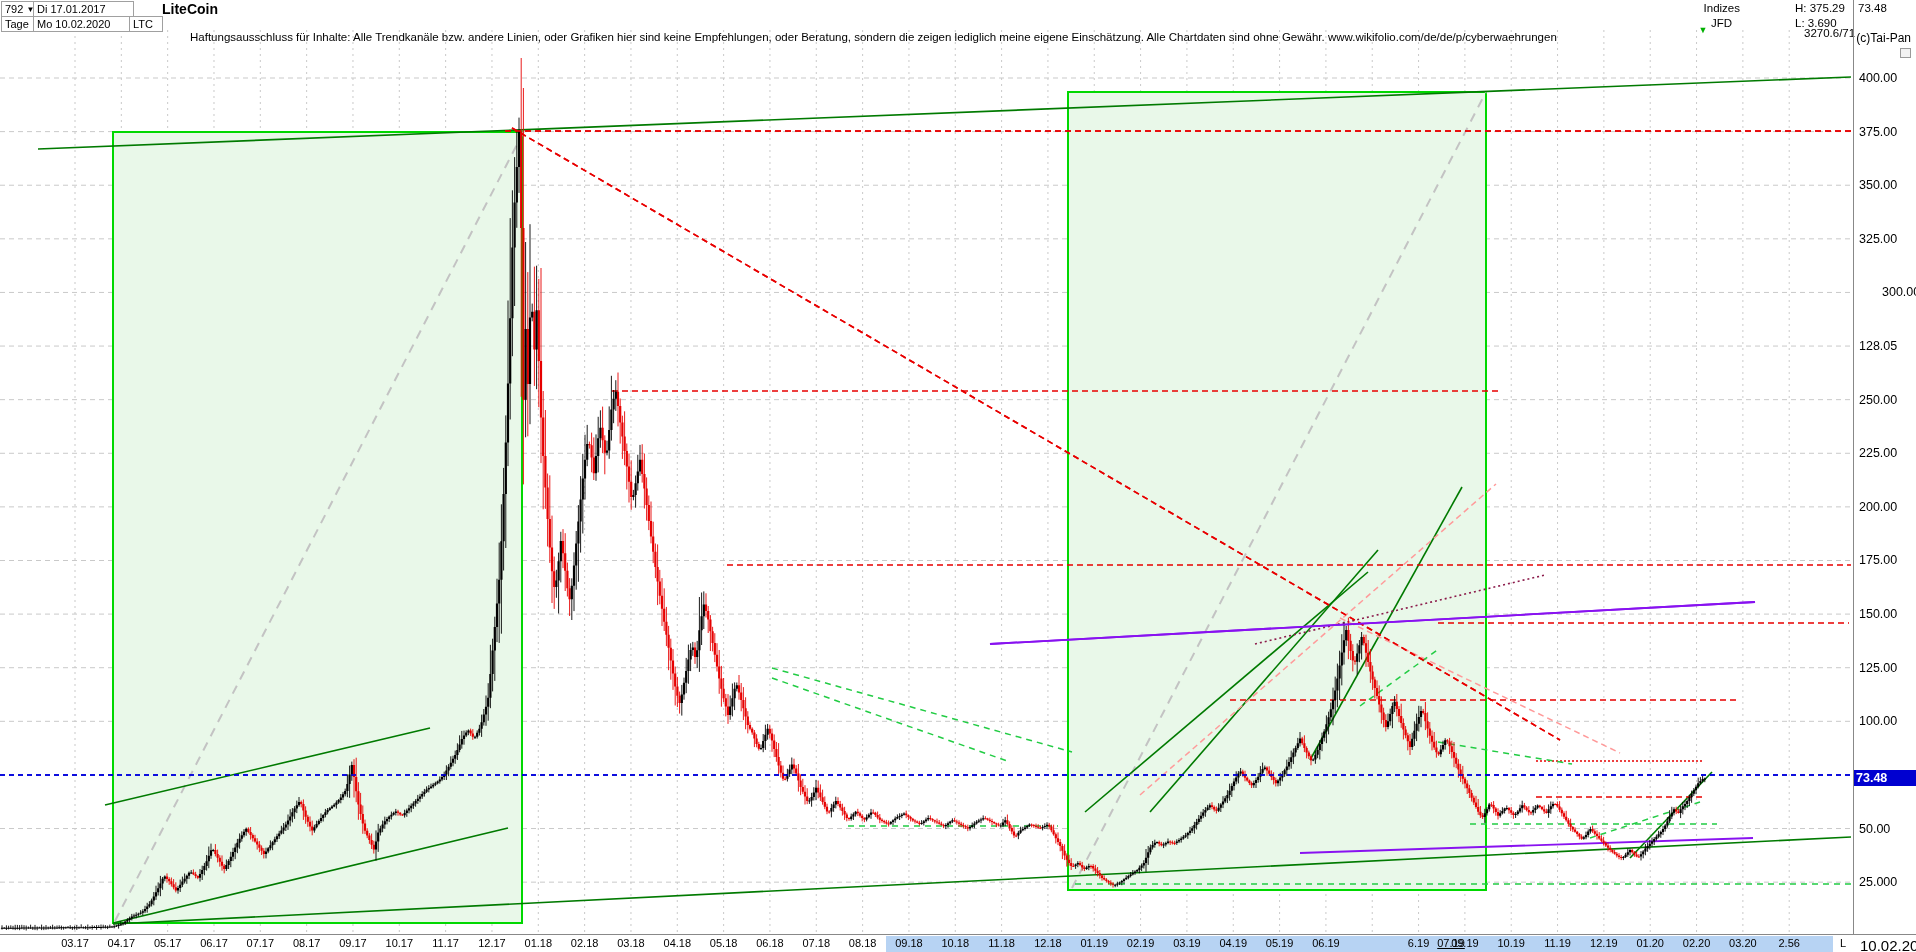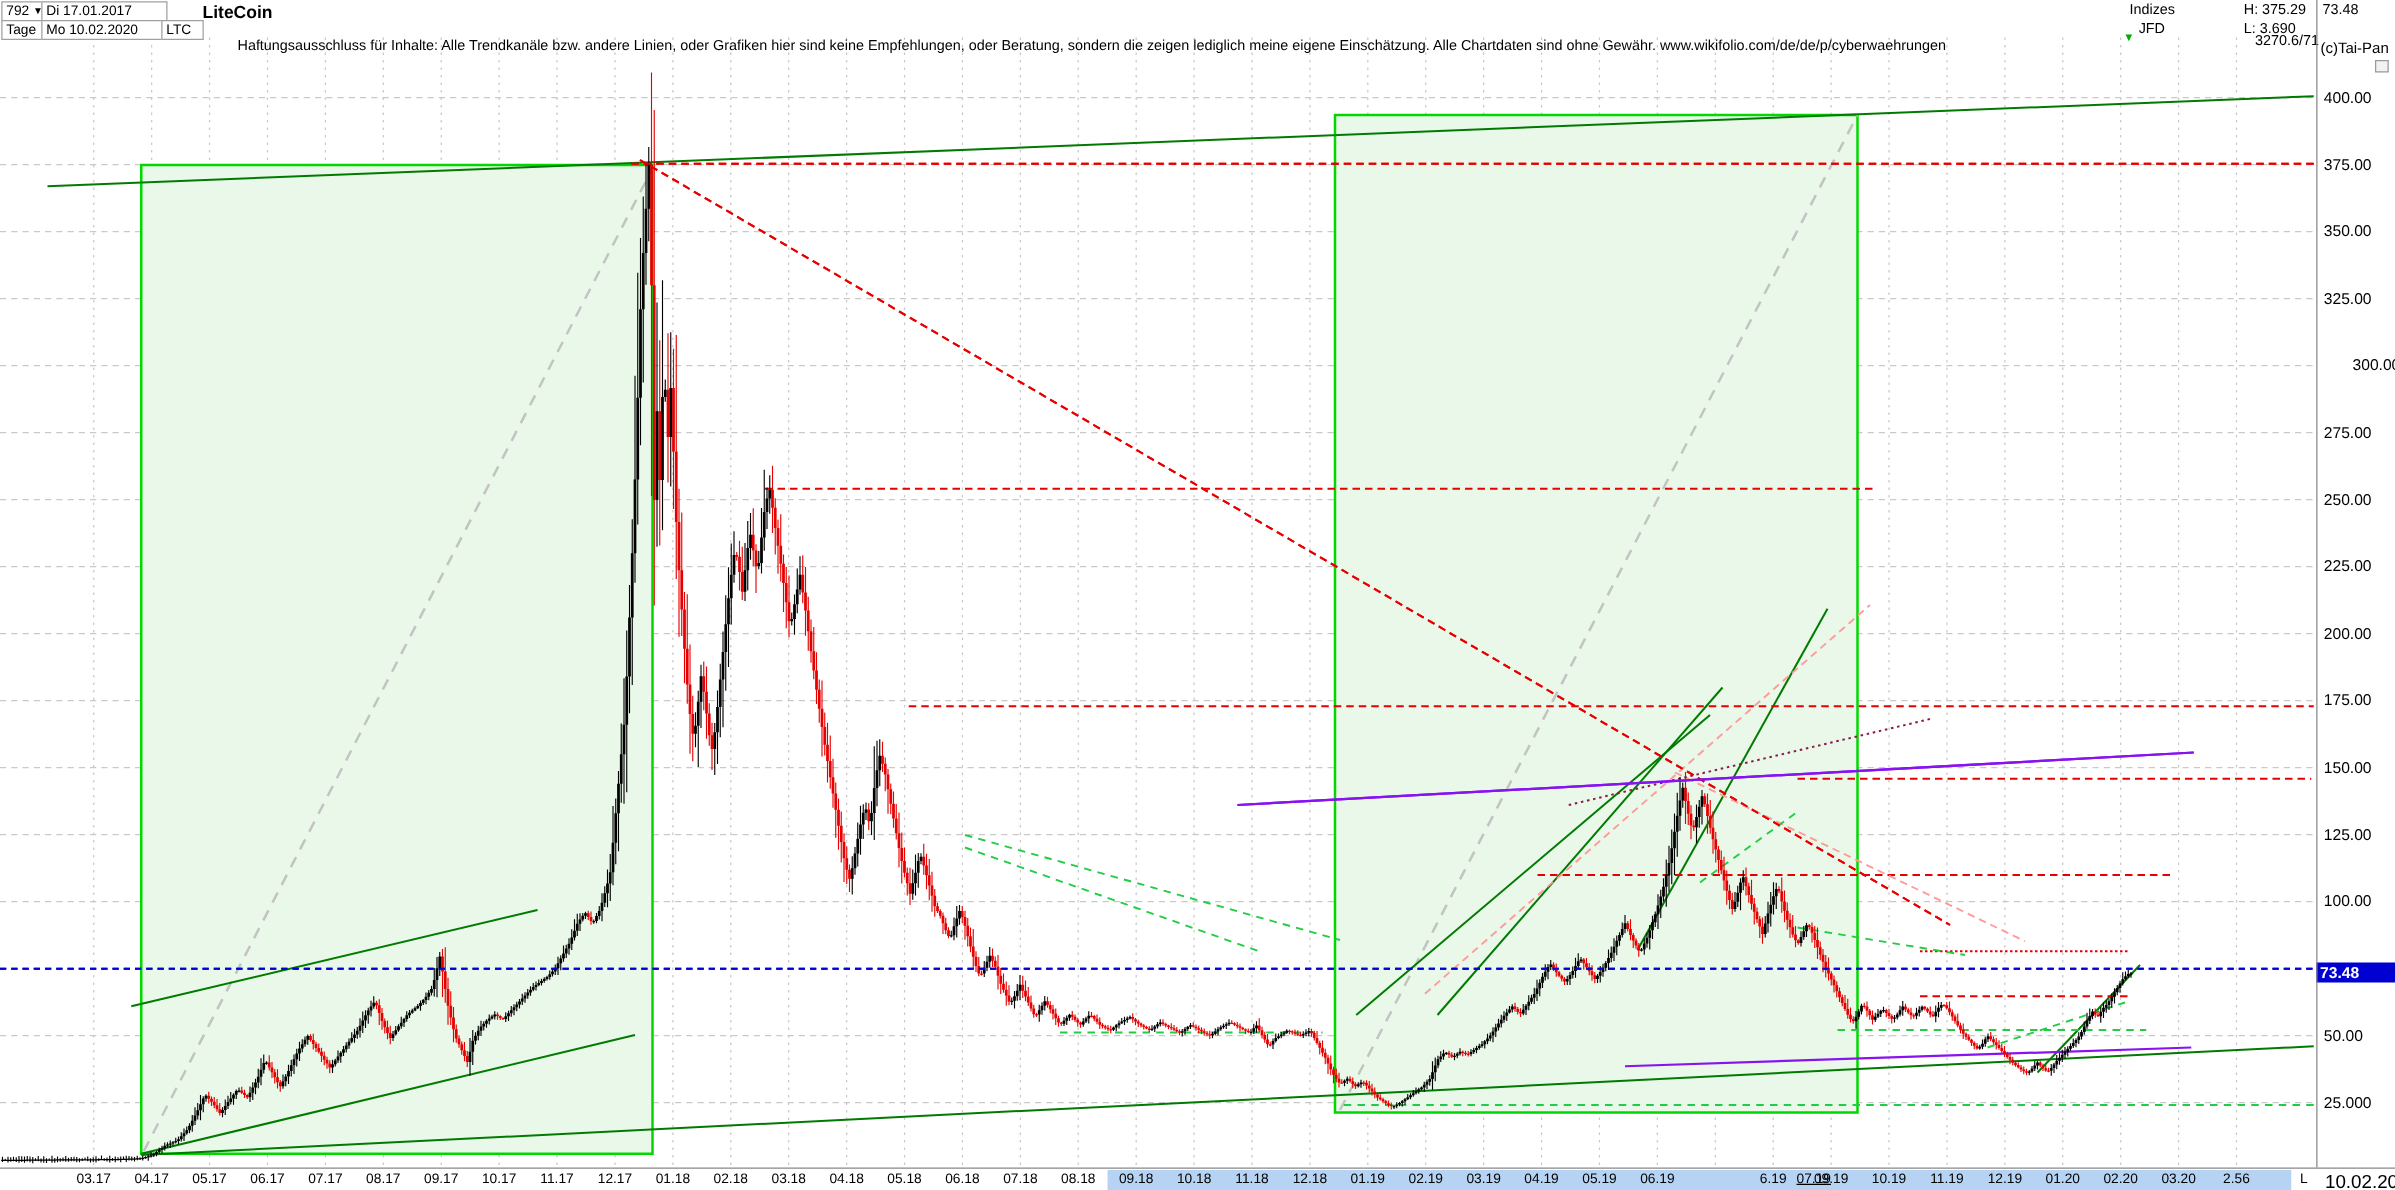--- a/index.html
+++ b/index.html
@@ -146,21 +146,21 @@
   <div id="copyright">(c)Tai-Pan</div>
   <div id="resize-icon"></div>
   <div id="marker-triangle" style="left: 1703px;">▼</div>
 
   <div id="price-labels">
       <div class="pricelabel" style="top: 78px;">400.00</div>
       <div class="pricelabel" style="top: 131.61px;">375.00</div>
       <div class="pricelabel" style="top: 185.22px;">350.00</div>
       <div class="pricelabel" style="top: 238.83px;">325.00</div>
       <div class="pricelabel" style="top: 292.44px; margin-left: 23px;">300.00</div>
-      <div class="pricelabel" style="top: 346.05px;">275.00</div>
+      <div class="pricelabel" style="top: 346.05px;">128.05</div>
       <div class="pricelabel" style="top: 399.66px;">250.00</div>
       <div class="pricelabel" style="top: 453.27px;">225.00</div>
       <div class="pricelabel" style="top: 506.88px;">200.00</div>
       <div class="pricelabel" style="top: 560.49px;">175.00</div>
       <div class="pricelabel" style="top: 614.1px;">150.00</div>
       <div class="pricelabel" style="top: 667.71px;">125.00</div>
       <div class="pricelabel" style="top: 721.32px;">100.00</div>
       <div class="pricelabel" style="top: 828.54px;">50.00</div>
       <div class="pricelabel" style="top: 882.15px;">25.000</div>
     </div>

